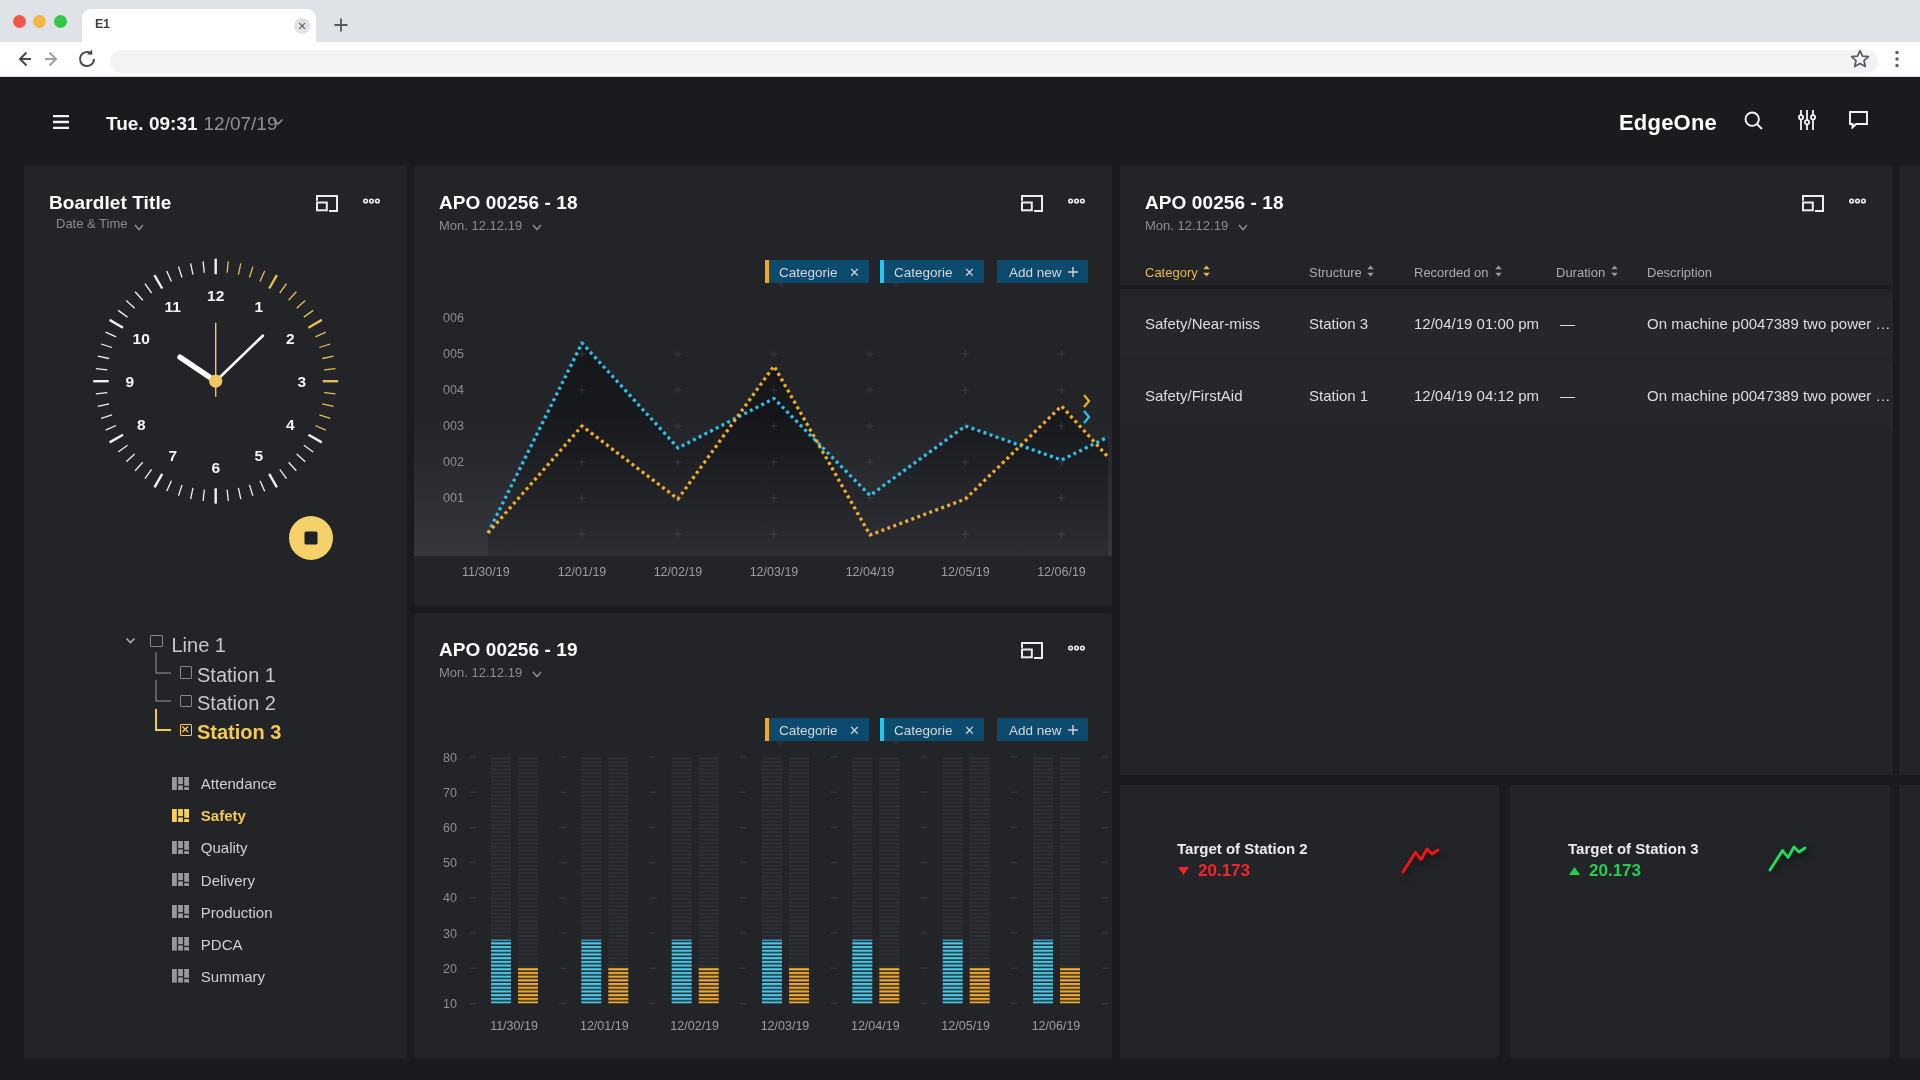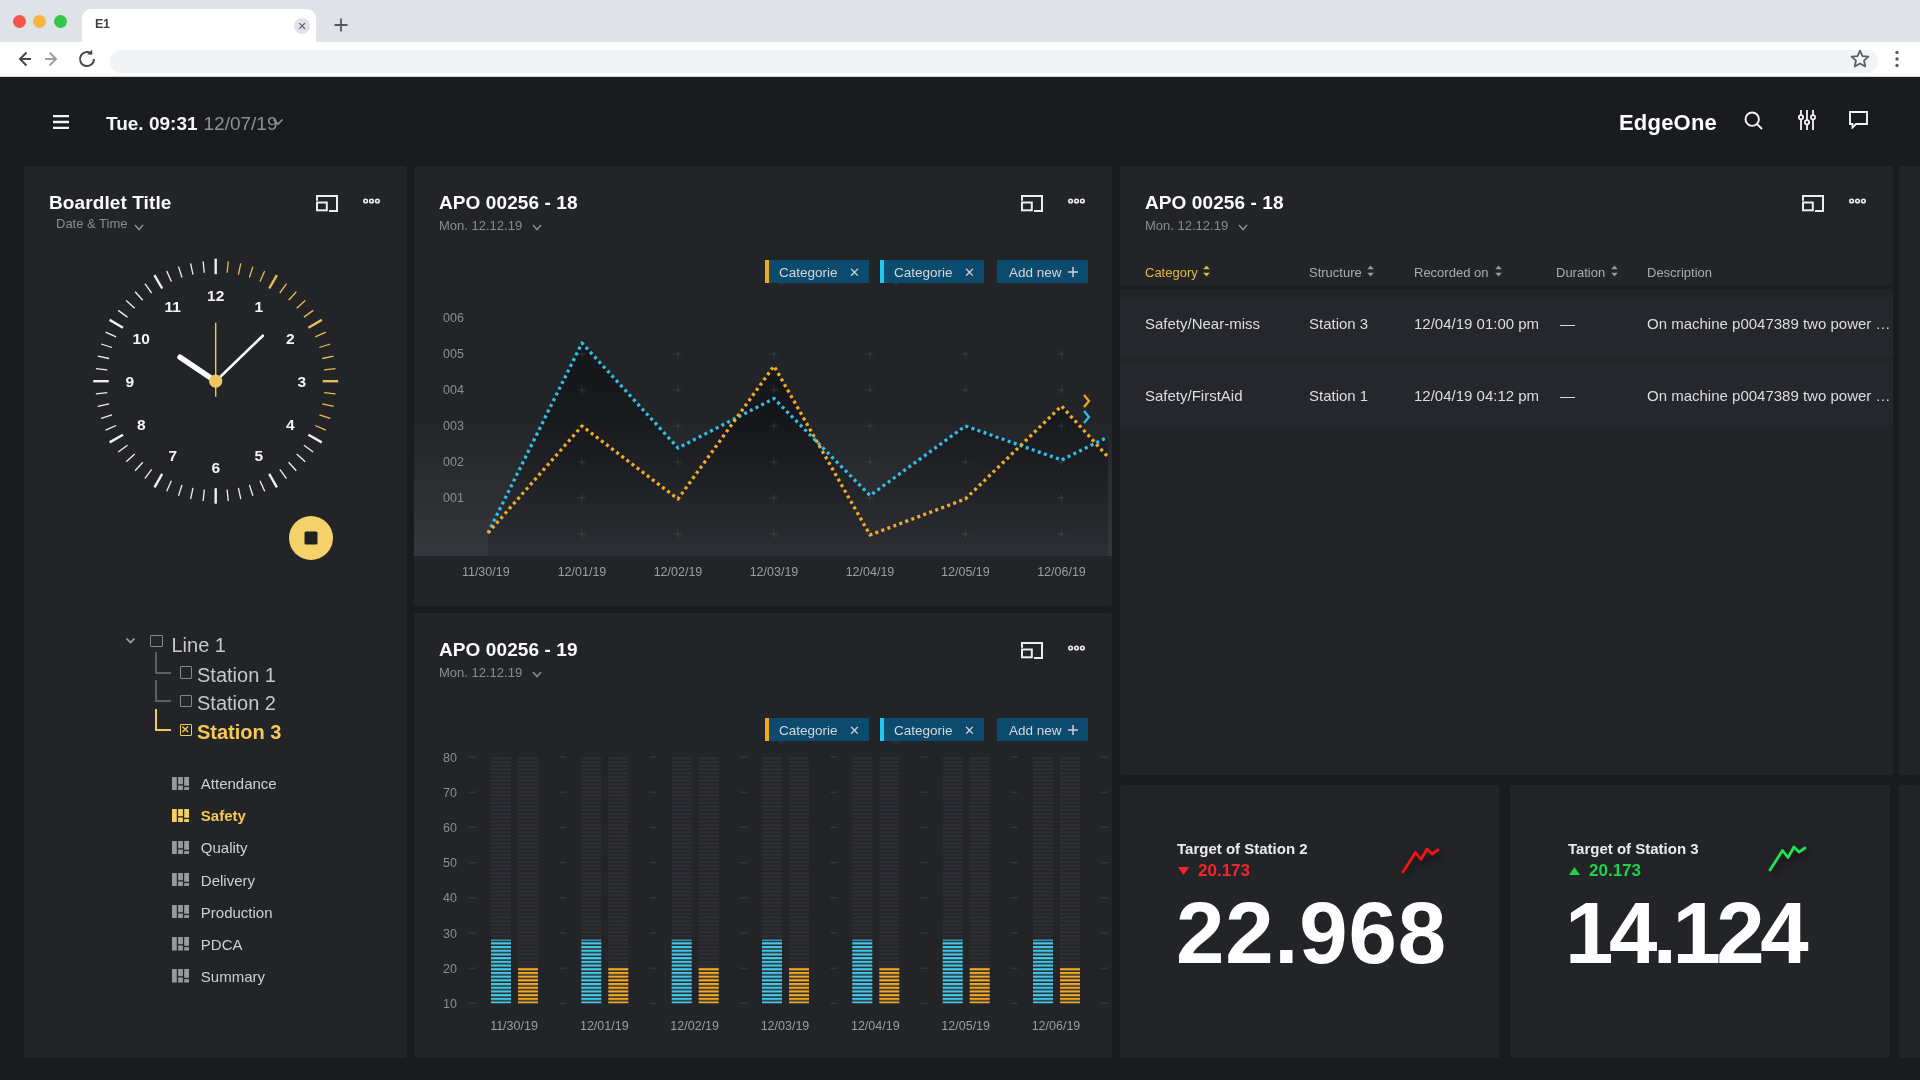--- a/index.html
+++ b/index.html
@@ -610,25 +610,23 @@
     <div class="abs td" style="left:1647px;top:309px;">On machine p0047389 two power …</div>
     <div class="abs panel" style="left:1120px;top:707px;width:379px;height:273px;"></div>
     <div class="abs kpilabel" style="left:1177px;top:762px;">Target of Station 2</div>
     <svg class="abs" style="left:1178px;top:789px;width:11px;height:8px;" viewBox="0 0 11 8">
       <path d="M0 0 H11 L5.5 8 Z" fill="#f2262b"></path>
     </svg>
     <div class="abs kpidelta" style="left:1198px;top:783px;color:#f2262b;">20.173</div>
     <svg class="abs" style="left:1403px;top:771px;width:37px;height:26px;overflow:visible;" viewBox="0 0 37 26">
       <polyline points="0,23 12.5,3.5 18,10.5 24,0 29,5 35,1" fill="none" stroke="#f61313" stroke-width="2.8" stroke-linecap="round" stroke-linejoin="round" style="filter:drop-shadow(3px 4px 3px rgba(0,0,0,0.55));"></polyline>
     </svg>
-    <div class="abs kpinum" style="left:1176px;top:805px;">22.968</div>
     <div class="abs panel" style="left:1510px;top:707px;width:380px;height:273px;"></div>
     <div class="abs kpilabel" style="left:1568px;top:762px;">Target of Station 3</div>
     <svg class="abs" style="left:1569px;top:789px;width:11px;height:8px;" viewBox="0 0 11 8">
       <path d="M0 8 H11 L5.5 0 Z" fill="#1fd24b"></path>
     </svg>
     <div class="abs kpidelta" style="left:1589px;top:783px;color:#1fd24b;">20.173</div>
     <svg class="abs" style="left:1770px;top:769px;width:37px;height:26px;overflow:visible;" viewBox="0 0 37 26">
       <polyline points="0,23 12.5,3.5 18,10.5 24,0 29,5 35,1" fill="none" stroke="#1fe158" stroke-width="2.8" stroke-linecap="round" stroke-linejoin="round" style="filter:drop-shadow(3px 4px 3px rgba(0,0,0,0.55));"></polyline>
     </svg>
-    <div class="abs kpinum" style="left:1565px;top:805px;letter-spacing:-4.5px;">14.124</div>
     <div class="abs panel" style="left:1899px;top:88px;width:21px;height:609px;"></div>
     <div class="abs panel" style="left:1899px;top:707px;width:21px;height:273px;"></div>
   </div>
 </body></html>

